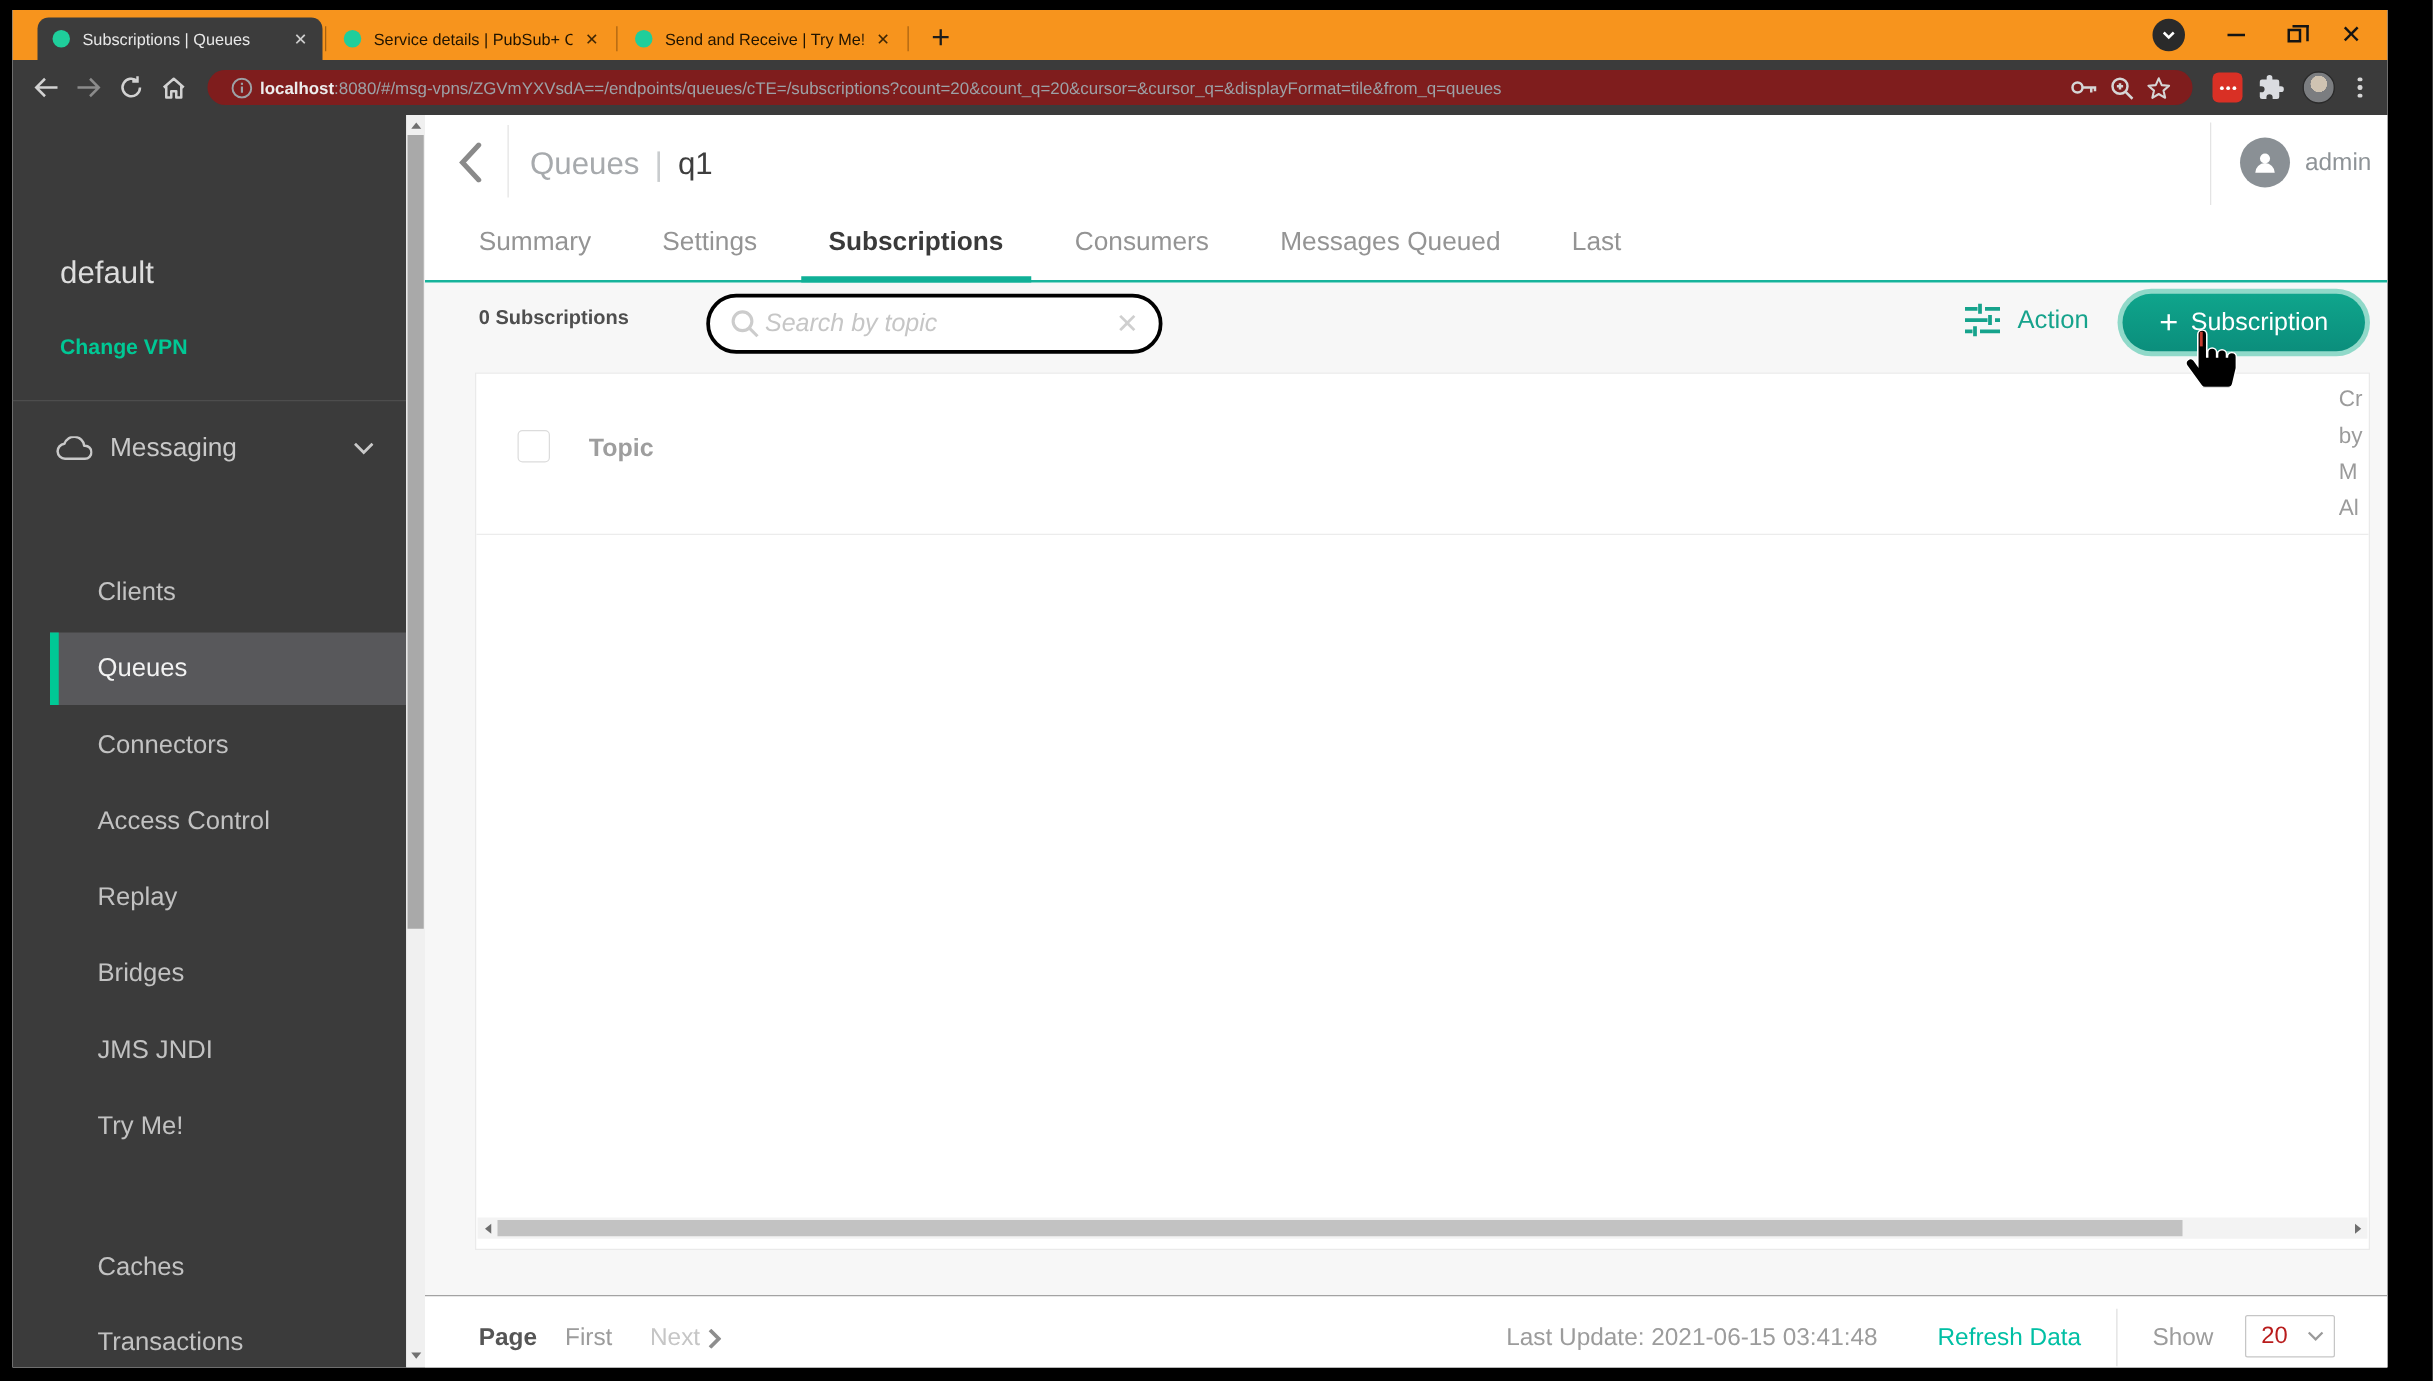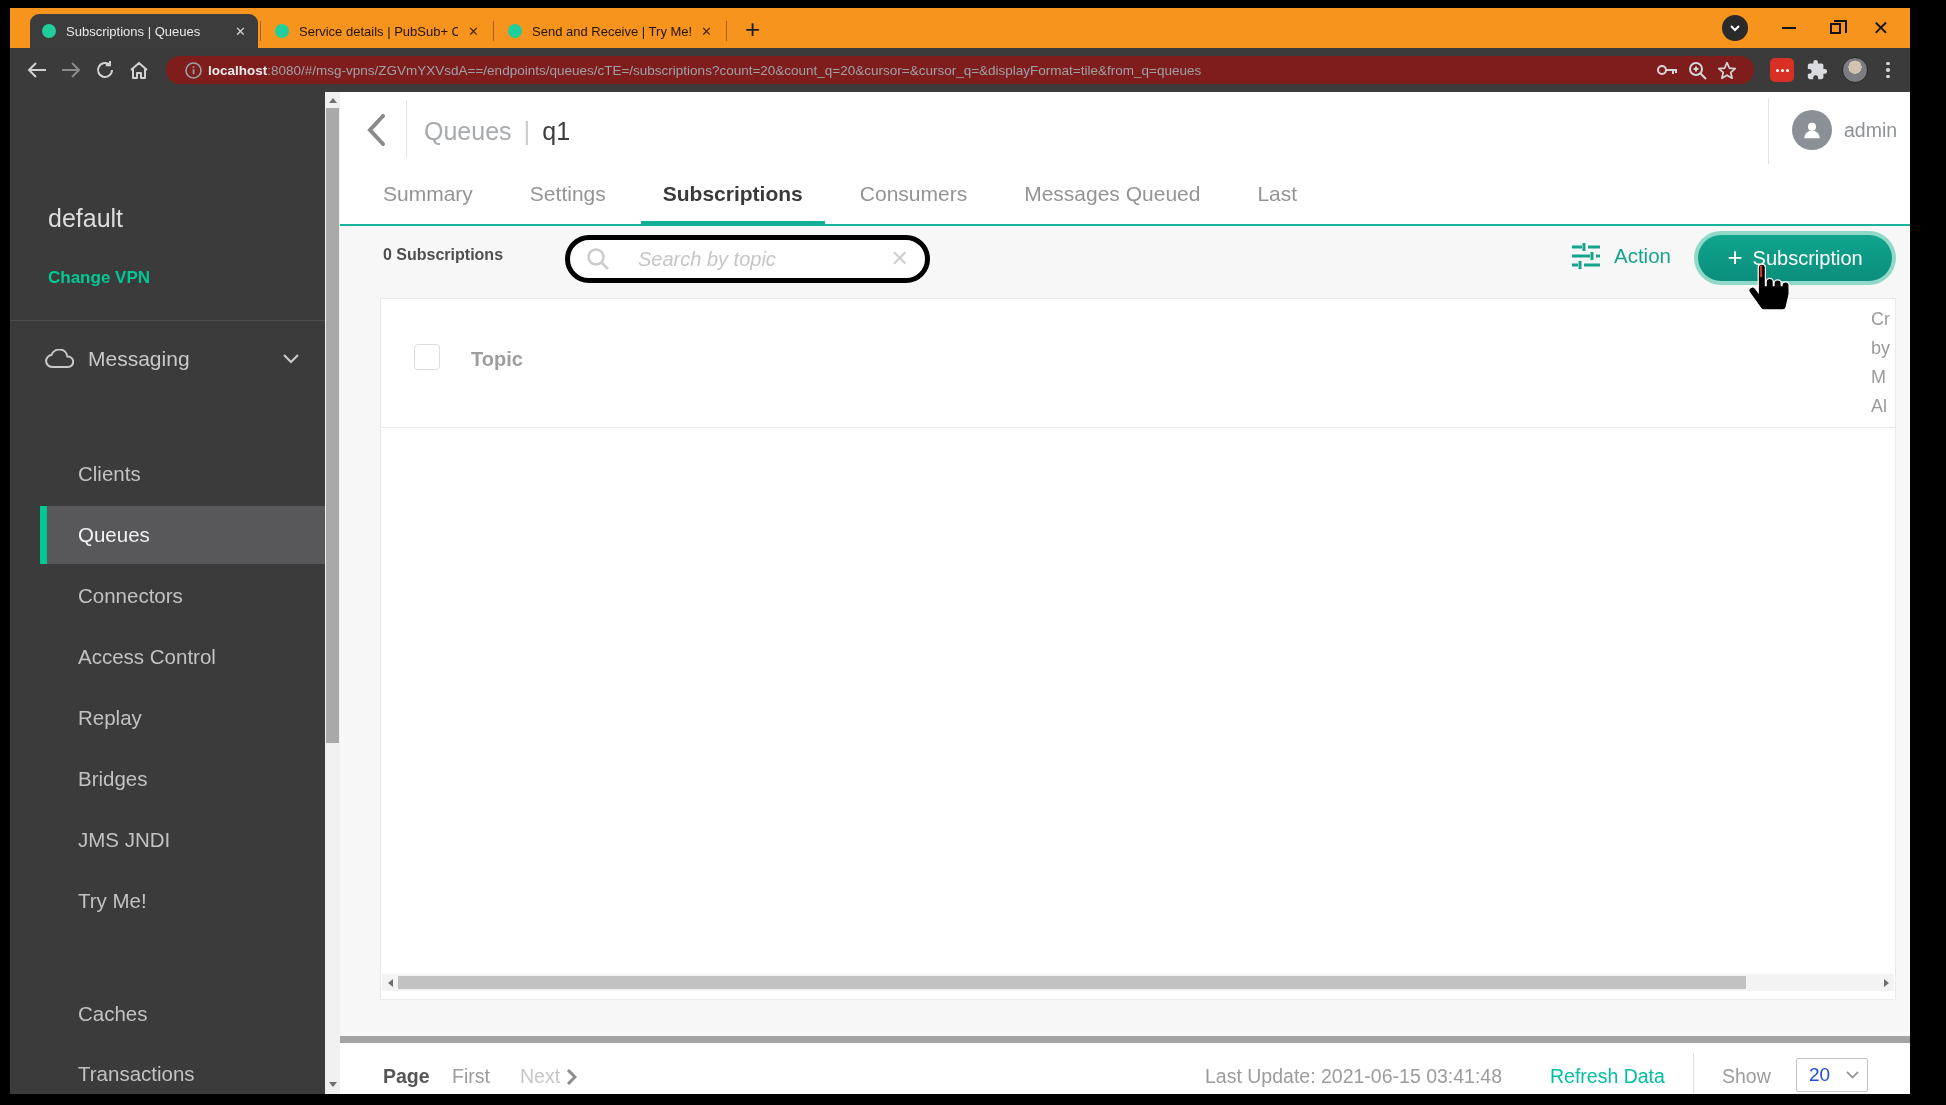--- a/index.html
+++ b/index.html
@@ -80,21 +80,21 @@
   .user-box{position:absolute;left:1452px;top:18px;display:flex;align-items:center;gap:12px;cursor:pointer}
   .avatar-circle{width:40px;height:40px;border-radius:50%;background:#8A9095;display:flex;align-items:center;justify-content:center}
   .user-name{color:#8E9397;font-size:19.5px}
   .c-tabs{position:absolute;left:0;right:0;top:70px;height:64px;display:flex;align-items:flex-end;gap:57px;padding-left:43px;border-bottom:2px solid #17B39B}
   .c-tab{position:relative;padding-bottom:18px;font-size:21px;color:#949494;white-space:nowrap;cursor:pointer}
   .c-tab.active{color:#3A3A3A;font-weight:bold}
   .c-tab.active::after{content:"";position:absolute;left:-22px;right:-22px;bottom:-2px;height:5px;background:#10B097}
 
   
   .count{position:absolute;left:43px;top:154px;font-size:16px;font-weight:bold;color:#4E4E4E}
-  .search{position:absolute;left:225px;top:143px;width:365px;height:48px;background:#fff;border:5px solid #000000;border-radius:24px;display:flex;align-items:center;padding:0 16px;gap:28px}
+  .search{position:absolute;left:225px;top:143px;width:365px;height:48px;background:#fff;border:3px solid #000000;border-radius:24px;display:flex;align-items:center;padding:0 16px;gap:4px}
   .search input{flex:1;border:none;outline:none;font-size:20px;font-style:italic;color:#777;background:transparent;min-width:0;font-family:"Liberation Sans",sans-serif}
   .search input::placeholder{color:#C6C6C6;font-style:italic}
   .search-x{color:#CFCFCF;font-size:22px;cursor:pointer}
   .action{position:absolute;left:1230px;top:150px;display:flex;align-items:center;gap:12px;color:#16A38C;font-size:20.5px;cursor:pointer}
   .add-btn{position:absolute;left:1354px;top:139px;width:202px;height:54px;border-radius:27px;background:#90D9C9;padding:4px;cursor:pointer}
   .add-btn-core{width:100%;height:100%;border-radius:23px;background:linear-gradient(#0FA58C,#0B8E7C);display:flex;align-items:center;justify-content:center;gap:10px;color:#fff;font-size:20px}
   .plus-glyph{font-size:26px;font-weight:400;line-height:26px;margin-top:-2px}
 
   
   .card{position:absolute;left:40px;top:206px;width:1516px;height:702px;background:#fff;border:1px solid #EAEAEA;overflow:hidden}
@@ -103,30 +103,30 @@
   .clip-col{position:absolute;right:0;top:6px;width:24px;height:120px;overflow:hidden}
   .clip-col div{font-size:18px;color:#9B9B9B;line-height:29px;white-space:nowrap}
   .card-div{position:absolute;left:0;right:0;top:128px;height:1px;background:#ECECEC}
   .hscroll{position:absolute;left:1px;right:1px;bottom:8px;height:17px;background:#F3F3F3}
   .hthumb{position:absolute;left:16px;top:2px;width:1348px;height:13px;background:#C2C2C2;cursor:pointer}
   .harr{position:absolute;top:0;width:16px;height:17px;display:flex;align-items:center;justify-content:center;cursor:pointer}
   .tri-left{width:0;height:0;border-top:4px solid transparent;border-bottom:4px solid transparent;border-right:5px solid #6E6E6E}
   .tri-right{width:0;height:0;border-top:4px solid transparent;border-bottom:4px solid transparent;border-left:5px solid #6E6E6E}
 
   
-  .c-footer{position:absolute;left:0;right:0;top:944px;height:66px;background:#fff;border-top:7px solid #a3a3a3}
+  .c-footer{position:absolute;left:0;right:0;top:944px;height:66px;background:#fff;border-top:1px solid #a3a3a3}
   .f-page{position:absolute;left:43px;top:22px;font-size:19.5px;font-weight:bold;color:#555}
   .f-first{position:absolute;left:112px;top:22px;font-size:19.5px;color:#9C9C9C;cursor:pointer}
   .f-next{position:absolute;left:180px;top:22px;font-size:19.5px;color:#C6C6C6;display:flex;align-items:center;gap:6px;cursor:pointer}
   .f-update{position:absolute;left:865px;top:22px;font-size:19.5px;color:#9C9C9C}
   .f-refresh{position:absolute;left:1210px;top:22px;font-size:19.5px;color:#00BFA4;cursor:pointer}
   .f-vdiv{position:absolute;left:1353px;top:10px;width:1px;height:46px;background:#E0E0E0}
   .f-show{position:absolute;left:1382px;top:22px;font-size:19.5px;color:#9C9C9C}
   .f-select{position:absolute;left:1456px;top:15px;width:72px;height:34px;border:1px solid #C6C6C6;border-radius:2px;background:#fff;display:flex;align-items:center;padding:0 8px 0 12px;gap:8px;cursor:pointer}
-  .f-select span{flex:1;font-size:19px;color:#1d4ed8}
+  .f-select span{flex:1;font-size:19px;color:#b91c1c}
 
   .cursor{position:absolute;left:1408px;top:172px;width:42px;height:46px;pointer-events:none;z-index:50}
 </style>
 </head>
 <body>
 
 <div class="window">
 
   <div class="tabstrip">
     <div class="tab active">

